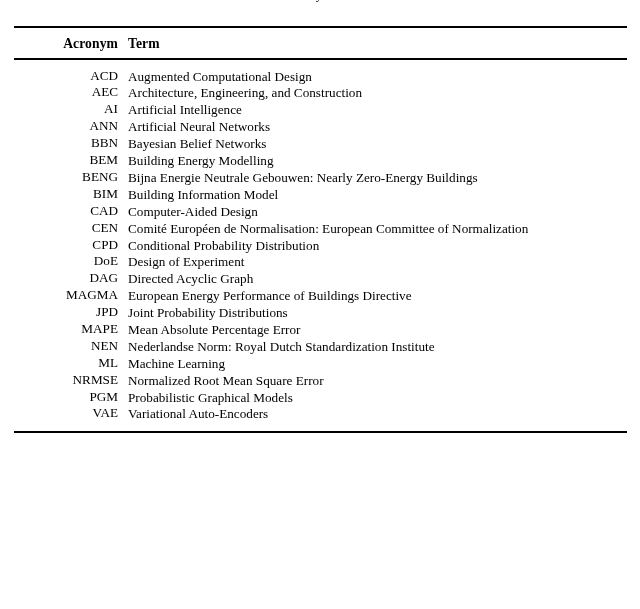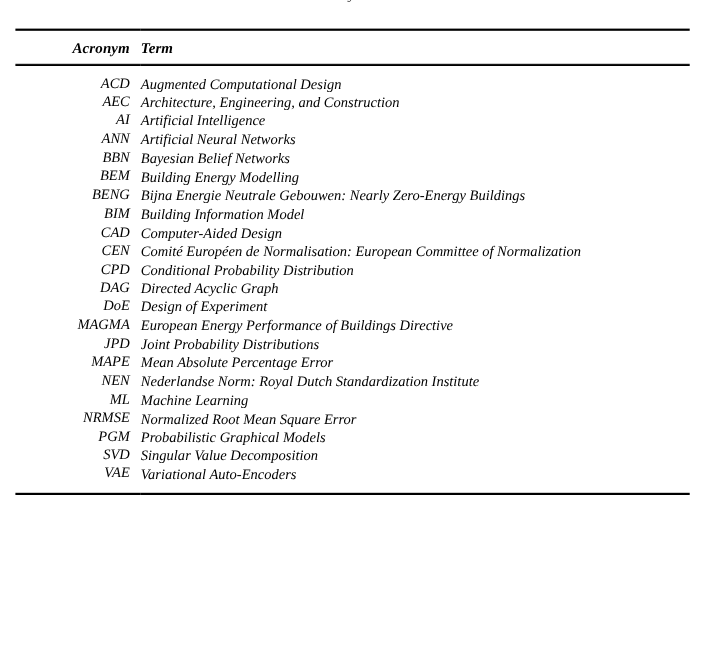--- a/index.html
+++ b/index.html
@@ -39,21 +39,20 @@
     left: 14px;
     top: 26px;
     width: 613px;
   }
 
   table.acronym-table {
     width: 613px;
     border-collapse: collapse;
     font-size: 13.2px;
     line-height: 1.0;
-    font-style: italic;
   }
 
   
   .toprule {
     height: 0;
     border-top: 2px solid #000;
   }
   .midrule-a {
     height: 0;
     border-top: 1.6px solid #000;
@@ -208,32 +207,32 @@
             <span class="term-text">Comité Européen de Normalisation: European Committee of Normalization</span>
           </td>
         </tr>
         <tr class="data-row">
           <td class="col-acronym">CPD</td>
           <td class="col-term">
             <span class="term-text">Conditional Probability Distribution</span>
           </td>
         </tr>
         <tr class="data-row">
+          <td class="col-acronym">DoE</td>
+          <td class="col-term">
+            <span class="term-text">Design of Experiment</span>
+          </td>
+        </tr>
+        <tr class="data-row">
           <td class="col-acronym">DAG</td>
           <td class="col-term">
             <span class="term-text">Directed Acyclic Graph</span>
           </td>
         </tr>
         <tr class="data-row">
-          <td class="col-acronym">DoE</td>
-          <td class="col-term">
-            <span class="term-text">Design of Experiment</span>
-          </td>
-        </tr>
-        <tr class="data-row">
           <td class="col-acronym">MAGMA</td>
           <td class="col-term">
             <span class="term-text">European Energy Performance of Buildings Directive</span>
           </td>
         </tr>
         <tr class="data-row">
           <td class="col-acronym">JPD</td>
           <td class="col-term">
             <span class="term-text">Joint Probability Distributions</span>
           </td>
@@ -259,26 +258,20 @@
         <tr class="data-row">
           <td class="col-acronym">NRMSE</td>
           <td class="col-term">
             <span class="term-text">Normalized Root Mean Square Error</span>
           </td>
         </tr>
         <tr class="data-row">
           <td class="col-acronym">PGM</td>
           <td class="col-term">
             <span class="term-text">Probabilistic Graphical Models</span>
-          </td>
-        </tr>
-        <tr class="data-row">
-          <td class="col-acronym">SVD</td>
-          <td class="col-term">
-            <span class="term-text">Singular Value Decomposition</span>
           </td>
         </tr>
         <tr class="data-row">
           <td class="col-acronym">VAE</td>
           <td class="col-term">
             <span class="term-text">Variational Auto-Encoders</span>
           </td>
         </tr>
       </tbody>
     <tfoot>

